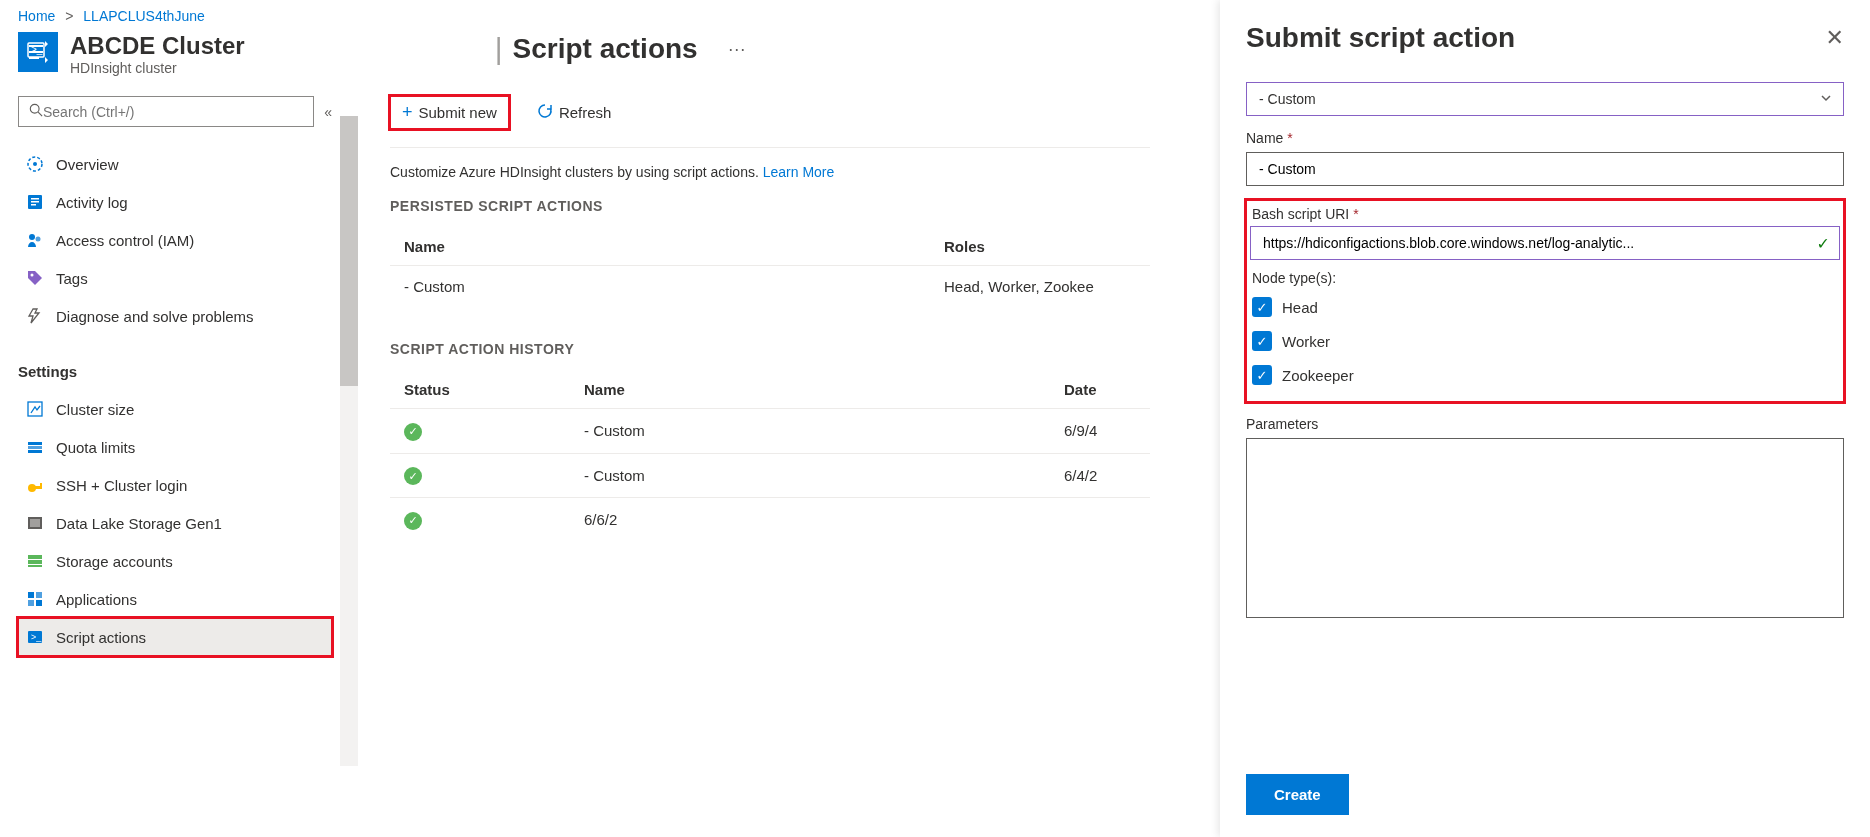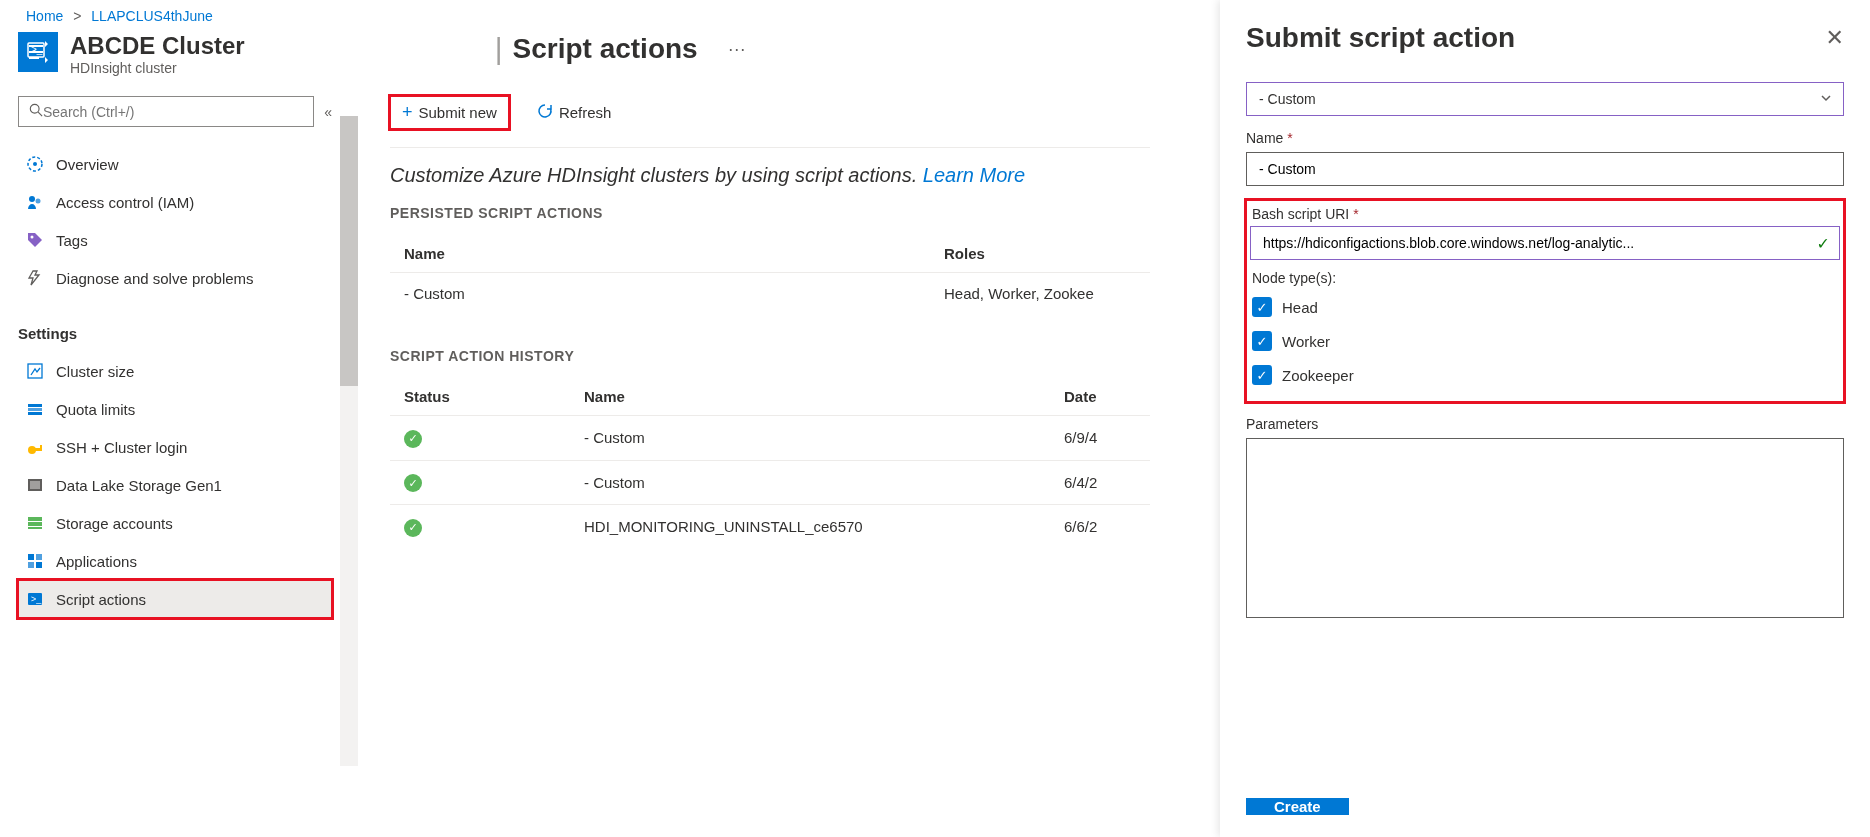--- a/index.html
+++ b/index.html
@@ -1,18 +1,18 @@
 <!DOCTYPE html>
 <html><head>
   <meta charset="utf-8">
   <style>
     * { box-sizing: border-box; margin: 0; padding: 0; font-family: "Segoe UI", -apple-system, sans-serif; }
     body { background: #fff; color: #323130; font-size: 14px; width: 1870px; height: 837px; overflow: hidden; position: relative; }
     
-    .breadcrumb { padding: 8px 26px; font-size: 14px; }
+    .breadcrumb { padding: 8px 18px; font-size: 14px; }
     .breadcrumb a { color: #0078d4; text-decoration: none; }
     .breadcrumb span.sep { color: #605e5c; margin: 0 6px; }
     
     .header-row { display: flex; align-items: flex-start; padding: 0 18px; }
     .cluster-icon { width: 40px; height: 40px; background: #0078d4; margin-right: 12px; display: flex; align-items: center; justify-content: center; color: white; font-size: 18px; }
     .cluster-icon svg { width: 24px; height: 24px; fill: white; }
     .cluster-title h1 { font-size: 24px; font-weight: 600; color: #323130; }
     .cluster-title .sub { color: #605e5c; font-size: 14px; }
     .page-title-wrap { display: flex; align-items: center; margin-left: 250px; }
     .page-sep { font-size: 30px; color: #a19f9d; font-weight: 300; margin-right: 10px; }
@@ -37,21 +37,21 @@
     
     .scrollbar-track { position: absolute; right: -8px; top: 20px; bottom: 0; width: 18px; height: 650px; background: #f3f2f1; }
     .scrollbar-thumb { background: #c8c6c4; width: 18px; height: 270px; }
     
     .content { flex: 1; padding: 0 20px 0 40px; max-width: 820px; }
     .toolbar { display: flex; align-items: center; gap: 16px; padding-bottom: 18px; border-bottom: 1px solid #edebe9; }
     .toolbar-btn { display: flex; align-items: center; gap: 6px; padding: 6px 12px; cursor: pointer; color: #323130; font-size: 15px; }
     .toolbar-btn .plus { color: #0078d4; font-size: 18px; font-weight: 300; }
     .toolbar-btn .refresh-icon { color: #0078d4; }
     
-    .desc { padding: 16px 0 10px; font-size: 20px; font-style: italic; }
+    .desc { padding: 16px 0 10px; font-size: 14px; }
     .desc a { color: #0078d4; text-decoration: none; }
     
     .section-label { font-size: 14px; color: #605e5c; letter-spacing: 0.5px; padding: 8px 0 14px; font-weight: bold; }
     
     .tbl { width: 100%; }
     .tbl-head { display: flex; font-weight: 600; padding: 10px 14px; font-size: 15px; }
     .col-name { flex: 0 0 540px; }
     .col-roles { flex: 1; }
     .col-status { flex: 0 0 180px; }
     .col-name2 { flex: 0 0 480px; }
@@ -74,21 +74,21 @@
     .select-caret { position: absolute; right: 12px; top: 50%; transform: translateY(-50%); pointer-events: none; color: #605e5c; }
     .input-check { position: absolute; right: 10px; top: 50%; transform: translateY(-50%); color: #107c10; font-size: 16px; }
     
     .uri-box { position: relative; outline: 3px solid #e81123; padding: 6px 4px 10px; margin-top: 0; }
     .uri-box .form-label { margin-top: 0; margin-bottom: 4px; padding-left: 2px; }
     
     .checkbox-row { display: flex; align-items: center; gap: 10px; padding: 7px 2px; font-size: 15px; }
     .chk { width: 20px; height: 20px; background: #0078d4; border-radius: 3px; display: inline-flex; align-items: center; justify-content: center; color: white; font-size: 13px; }
     
     .panel-foot { margin-top: auto; padding-top: 20px; }
-    .btn-primary { background: #0078d4; color: white; border: none; padding: 0 28px; font-size: 15px; font-weight: 600; cursor: pointer; }
+    .btn-primary { background: #0078d4; color: white; border: none; padding: 12px 28px; font-size: 15px; font-weight: 600; cursor: pointer; }
   </style>
 </head>
 <body>
 
 <div class="breadcrumb">
   <a href="#">Home</a>
   <span class="sep">&gt;</span>
   <a href="#">LLAPCLUS4thJune</a>
 </div>
 
@@ -132,20 +132,31 @@
             <svg width="18" height="18" viewBox="0 0 18 18">
               <circle cx="9" cy="9" r="7" fill="none" stroke="#0078d4" stroke-width="1.5" stroke-dasharray="3 2"></circle>
               <circle cx="9" cy="9" r="2" fill="#0078d4"></circle>
             </svg>
           </span>
           <span>Overview</span>
         </div>
         <div class="nav-item">
           <span class="nav-icon">
             <svg width="18" height="18">
+              <rect x="2" y="2" width="14" height="14" rx="1" fill="#0078d4"></rect>
+              <rect x="5" y="5" width="8" height="1.5" fill="white"></rect>
+              <rect x="5" y="8" width="8" height="1.5" fill="white"></rect>
+              <rect x="5" y="11" width="5" height="1.5" fill="white"></rect>
+            </svg>
+          </span>
+          <span>Activity log</span>
+        </div>
+        <div class="nav-item">
+          <span class="nav-icon">
+            <svg width="18" height="18">
               <circle cx="6" cy="6" r="3" fill="#0078d4"></circle>
               <circle cx="12" cy="8" r="2.5" fill="#50a0e0"></circle>
               <path d="M2 16c0-3 2-5 4-5s4 2 4 5" fill="#0078d4"></path>
             </svg>
           </span>
           <span>Access control (IAM)</span>
         </div>
         <div class="nav-item">
           <span class="nav-icon">
             <svg width="18" height="18">
@@ -292,21 +303,20 @@
             <div class="col-name2">- Custom</div>
             <div class="col-date">6/9/4</div>
           </div>
           <div class="tbl-row">
             <div class="col-status"><span class="status-ok">✓</span></div>
             <div class="col-name2">- Custom</div>
             <div class="col-date">6/4/2</div>
           </div>
           <div class="tbl-row">
             <div class="col-status"><span class="status-ok">✓</span></div>
-            <div class="col-name2">HDI_MONITORING_UNINSTALL_ce6570</div>
             <div class="col-date">6/6/2</div>
           </div>
         </div>
     </div>
   </div>
 </div>
 
 <div class="panel">
   <div class="panel-head">
     <h2>Submit script action</h2>

